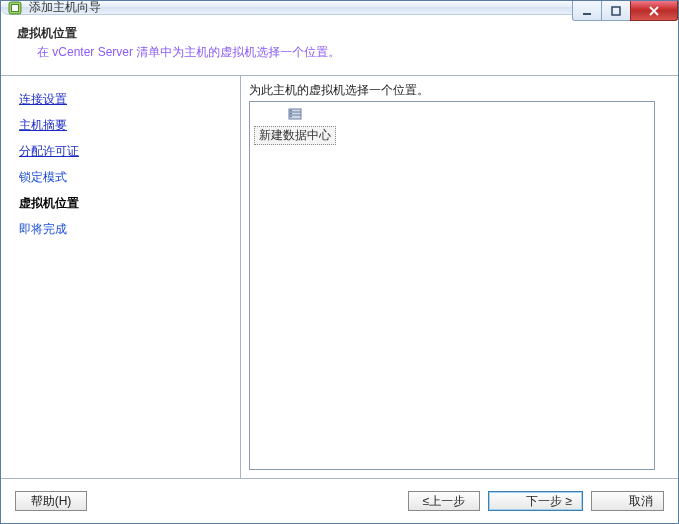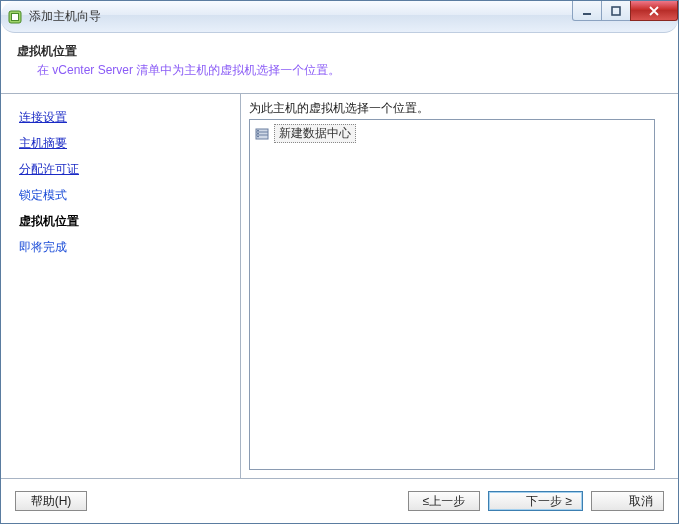--- a/index.html
+++ b/index.html
@@ -12,21 +12,21 @@
     overflow: hidden;
   }
   .window {
     width: 679px; height: 524px;
     border: 1px solid #5a7ca0;
     background: #fff;
     display: flex;
     flex-direction: column;
   }
   .titlebar {
-    height: 32px;
+    height: 14px;
     background: linear-gradient(to bottom, #f7fbff 0%, #e4ecf7 45%, #d6e2f1 46%, #e8f0fa 100%);
     border-bottom: 1px solid #bfcde0;
     display: flex;
     align-items: center;
     padding: 0 2px 0 6px;
     position: relative;
     border-radius: 14px;
   }
   .titlebar .app-icon {
     width: 16px; height: 16px; margin-right: 6px;
@@ -115,20 +115,21 @@
     flex: 1 1 auto;
     border: 1px solid #8a9bb2;
     background: #fff;
     padding: 4px;
     overflow: auto;
   }
   .tree-item {
     display: inline-flex;
     align-items: center;
     gap: 4px;
+    flex-direction: column;
   }
   .tree-item .dc-icon {
     width: 16px; height: 16px;
     display: inline-flex; align-items: center; justify-content: center;
   }
   .tree-item .label {
     border: 1px dotted #888;
     background: #f4f4f4;
     padding: 0 4px;
     color: #333;

